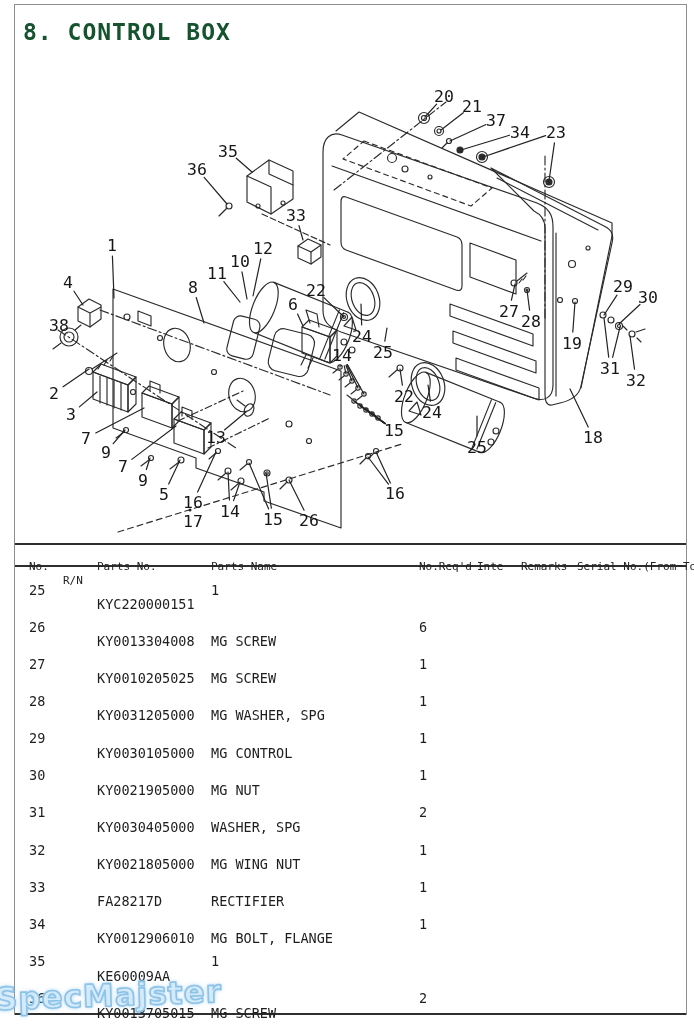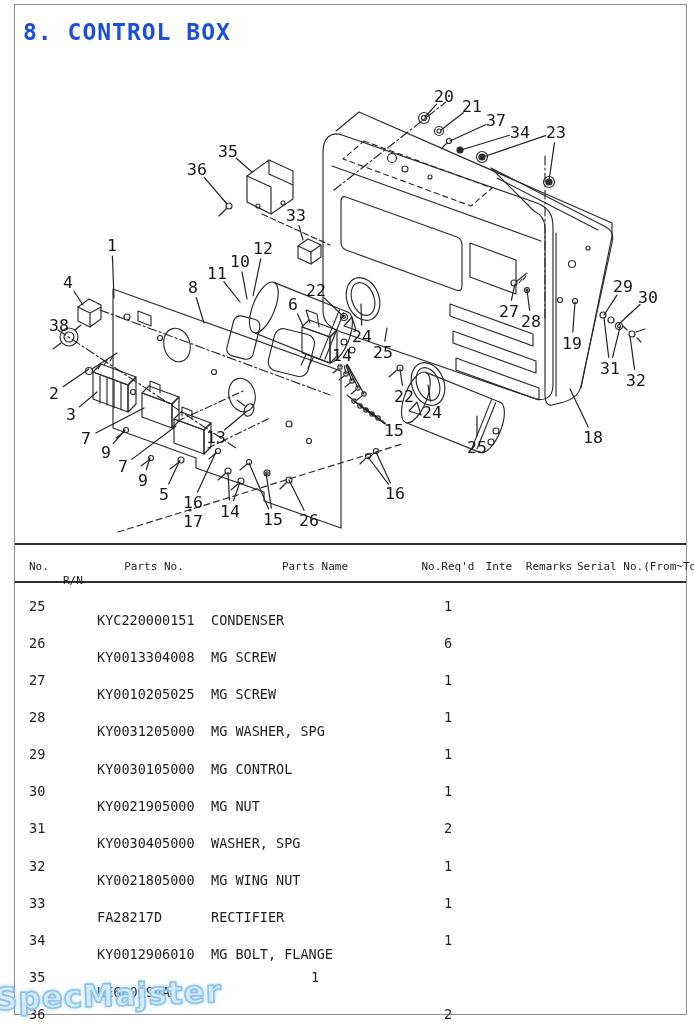--- a/index.html
+++ b/index.html
@@ -8,40 +8,40 @@
     background:#ffffff;
     font-family:"DejaVu Sans Mono","Liberation Mono",monospace;
     color:#1c1c1c;
   }
   .page-frame{
     position:absolute;left:14px;top:4px;width:671px;height:1009px;
     border:1px solid #8e8e8e;background:#fff;
   }
   .page-title{
     position:absolute;left:23px;top:19px;
-    font-size:23px;font-weight:bold;letter-spacing:1px;color:#1d4ed8;
+    font-size:23px;font-weight:bold;letter-spacing:1px;color:#14532d;
     z-index:3;
   }
   svg.diagram{position:absolute;left:0;top:0;z-index:2;}
   
   .table-wrap{position:absolute;left:15px;top:543px;width:671px;z-index:2;}
   .thead{
-    box-sizing:border-box;height:40px;
+    box-sizing:border-box;height:24px;
     border-top:2px solid #2e2e2e;border-bottom:2px solid #2e2e2e;
     display:grid;grid-template-columns:48px 34px 114px 208px 58px 44px 56px 1fr;
     align-items:center;font-size:11px;white-space:nowrap;color:#222;
   }
   .rows{border-bottom:2px solid #2e2e2e;}
   .row{
     height:37.17px;
     display:grid;grid-template-columns:48px 34px 114px 208px 58px 44px 56px 1fr;
     align-items:center;font-size:13.5px;white-space:nowrap;color:#1e1e1e;
   }
   .c-no{padding-left:14px;}
-  .c-center{text-align:center;}
+  .c-center{}
   .c-left{text-align:left;margin-top:29px;}
   
   .watermark{
     position:absolute;left:-5px;top:977px;z-index:6;
     font-family:"DejaVu Sans","Liberation Sans",sans-serif;
     font-size:31px;font-weight:bold;letter-spacing:1px;
     color:rgba(219,238,250,0.92);
     -webkit-text-stroke:1.6px #8cc3e8;
     text-shadow:0 0 5px rgba(140,195,232,0.75),0 0 2px rgba(120,180,225,0.9);
     transform:rotate(-2deg);
@@ -373,21 +373,20 @@
     <span class="c-center">No.Req'd</span>
     <span class="c-center">Inte</span>
     <span class="c-center">Remarks</span>
     <span class="c-center">Serial No.(From~To)</span>
   </div>
   <div class="rows" id="table-rows">
       <div class="row">
         <span class="c-no">25</span>
         <span class="c-left"></span>
         <span class="c-left">KYC220000151</span>
-        <span class="c-left">CONDENSER</span>
         <span class="c-center">1</span>
         <span class="c-center"></span>
         <span class="c-center"></span>
         <span class="c-center"></span>
       </div>
       <div class="row">
         <span class="c-no">26</span>
         <span class="c-left"></span>
         <span class="c-left">KY0013304008</span>
         <span class="c-left">MG SCREW</span>

